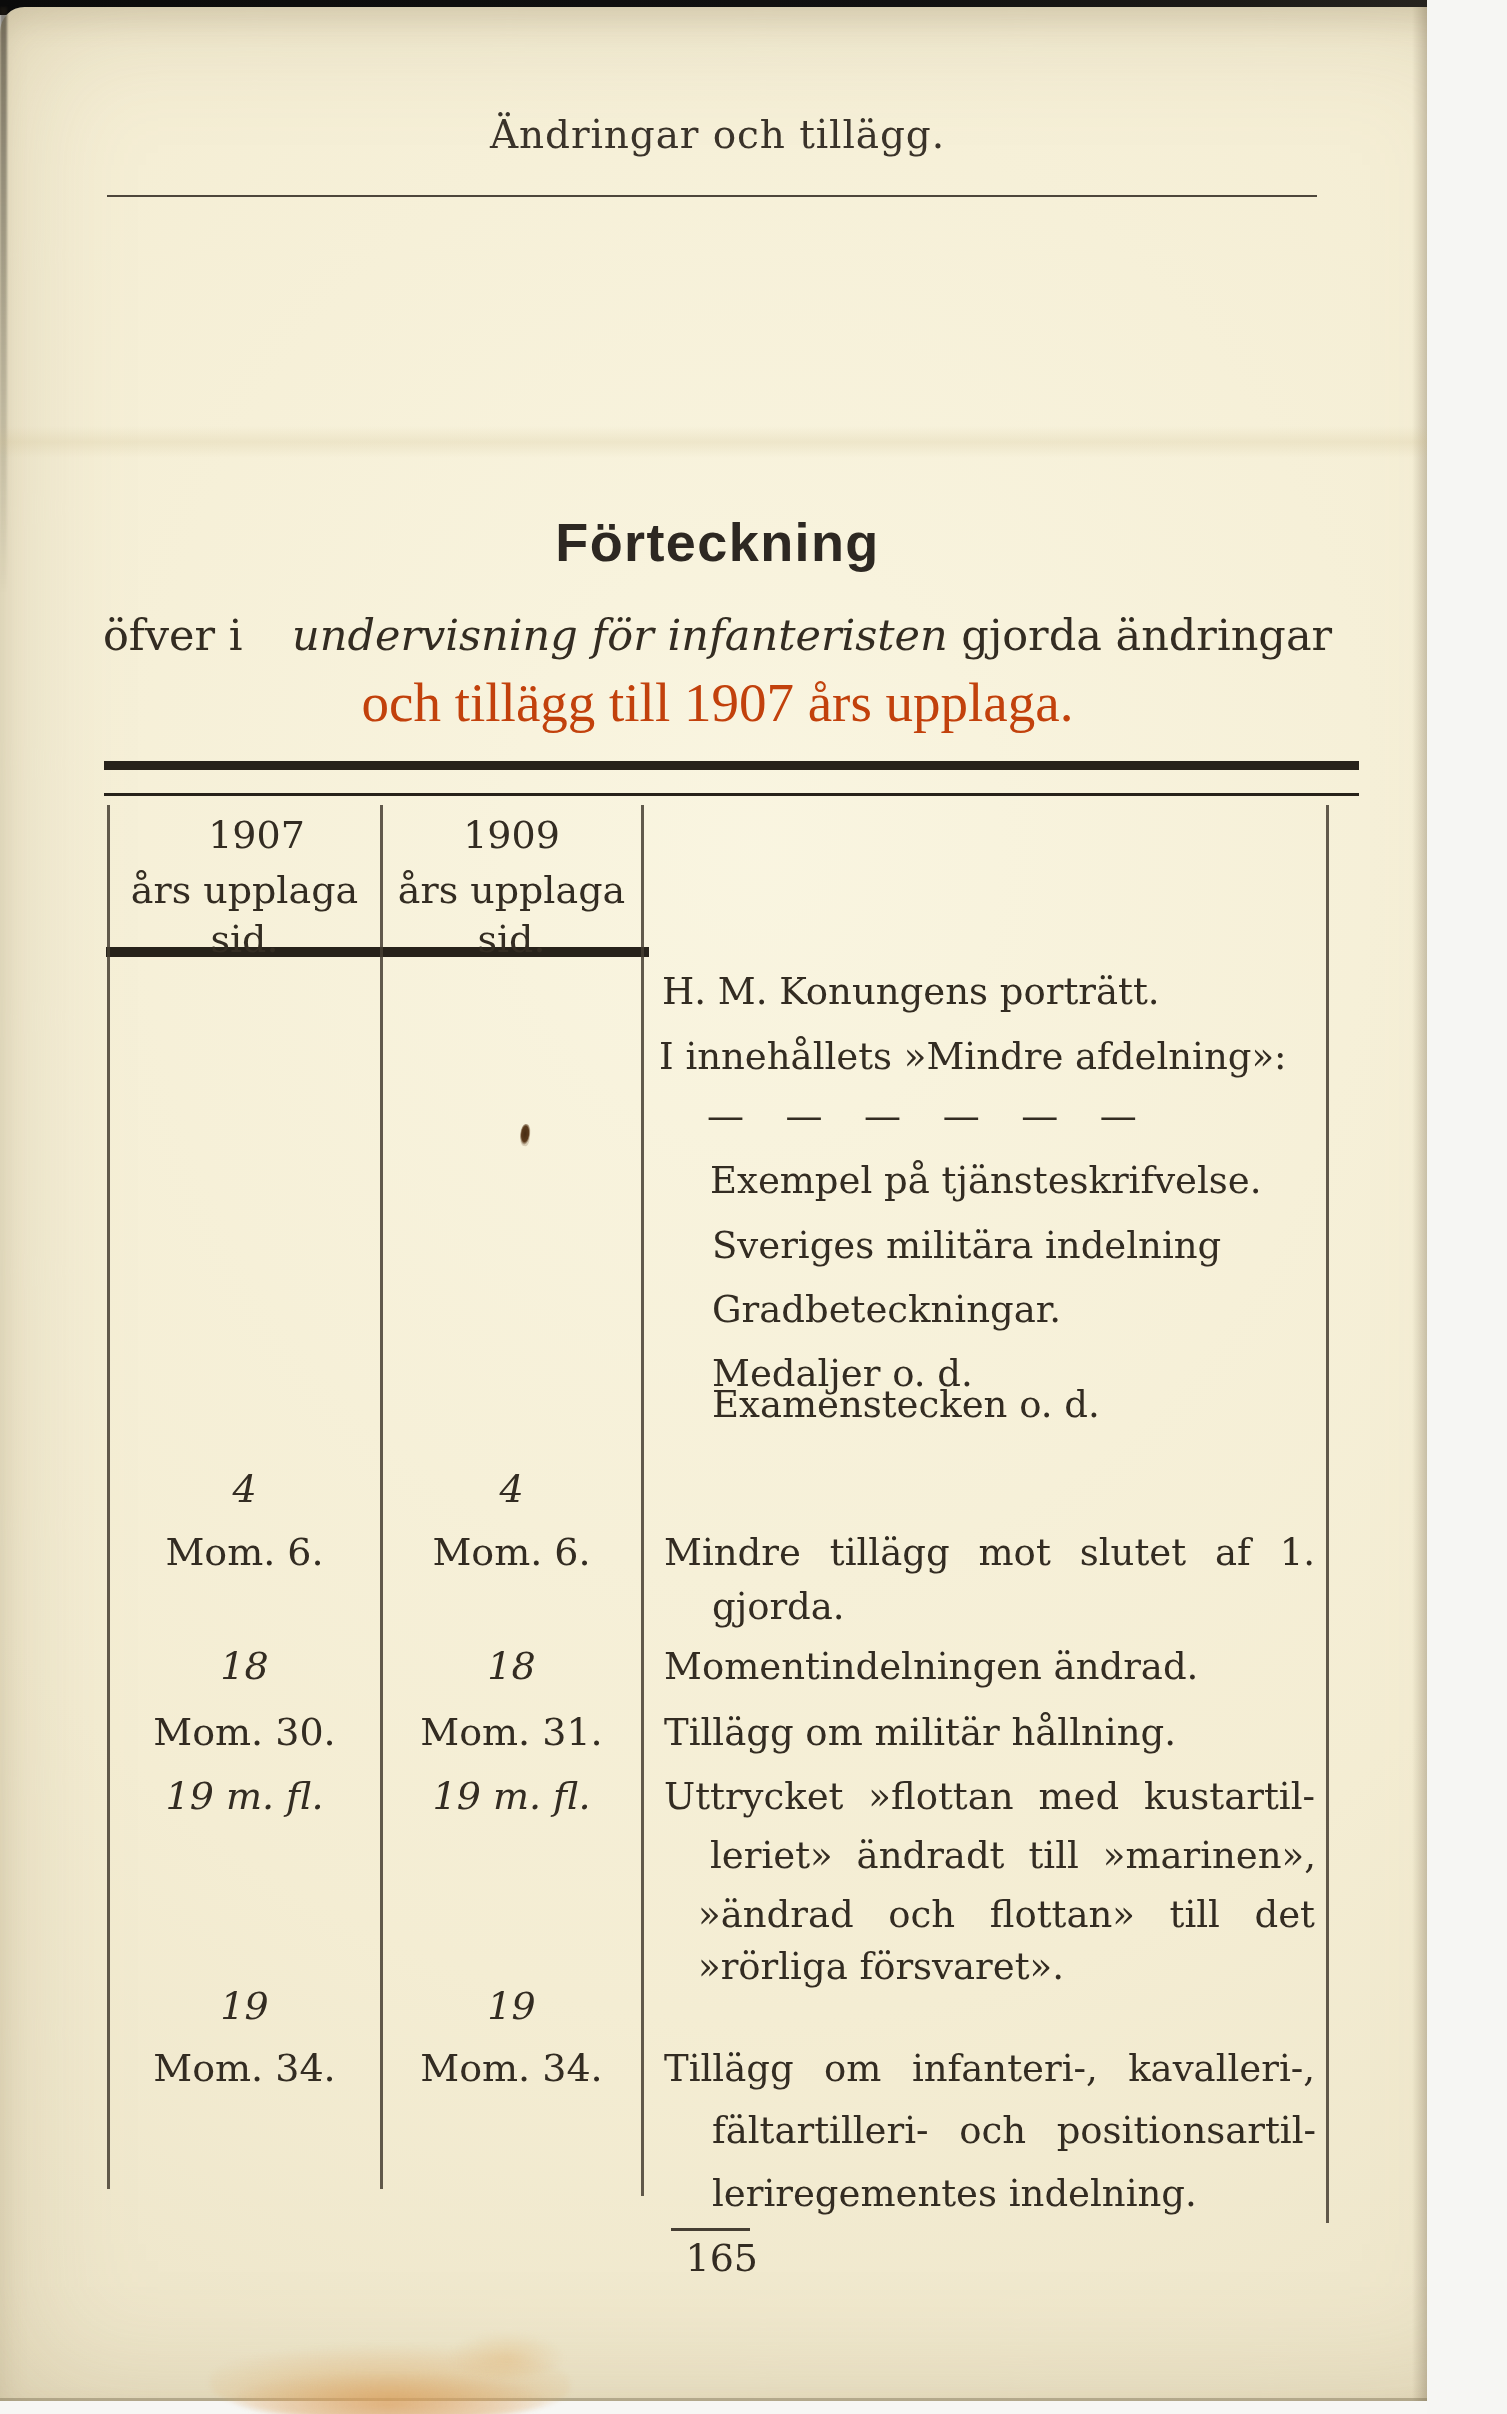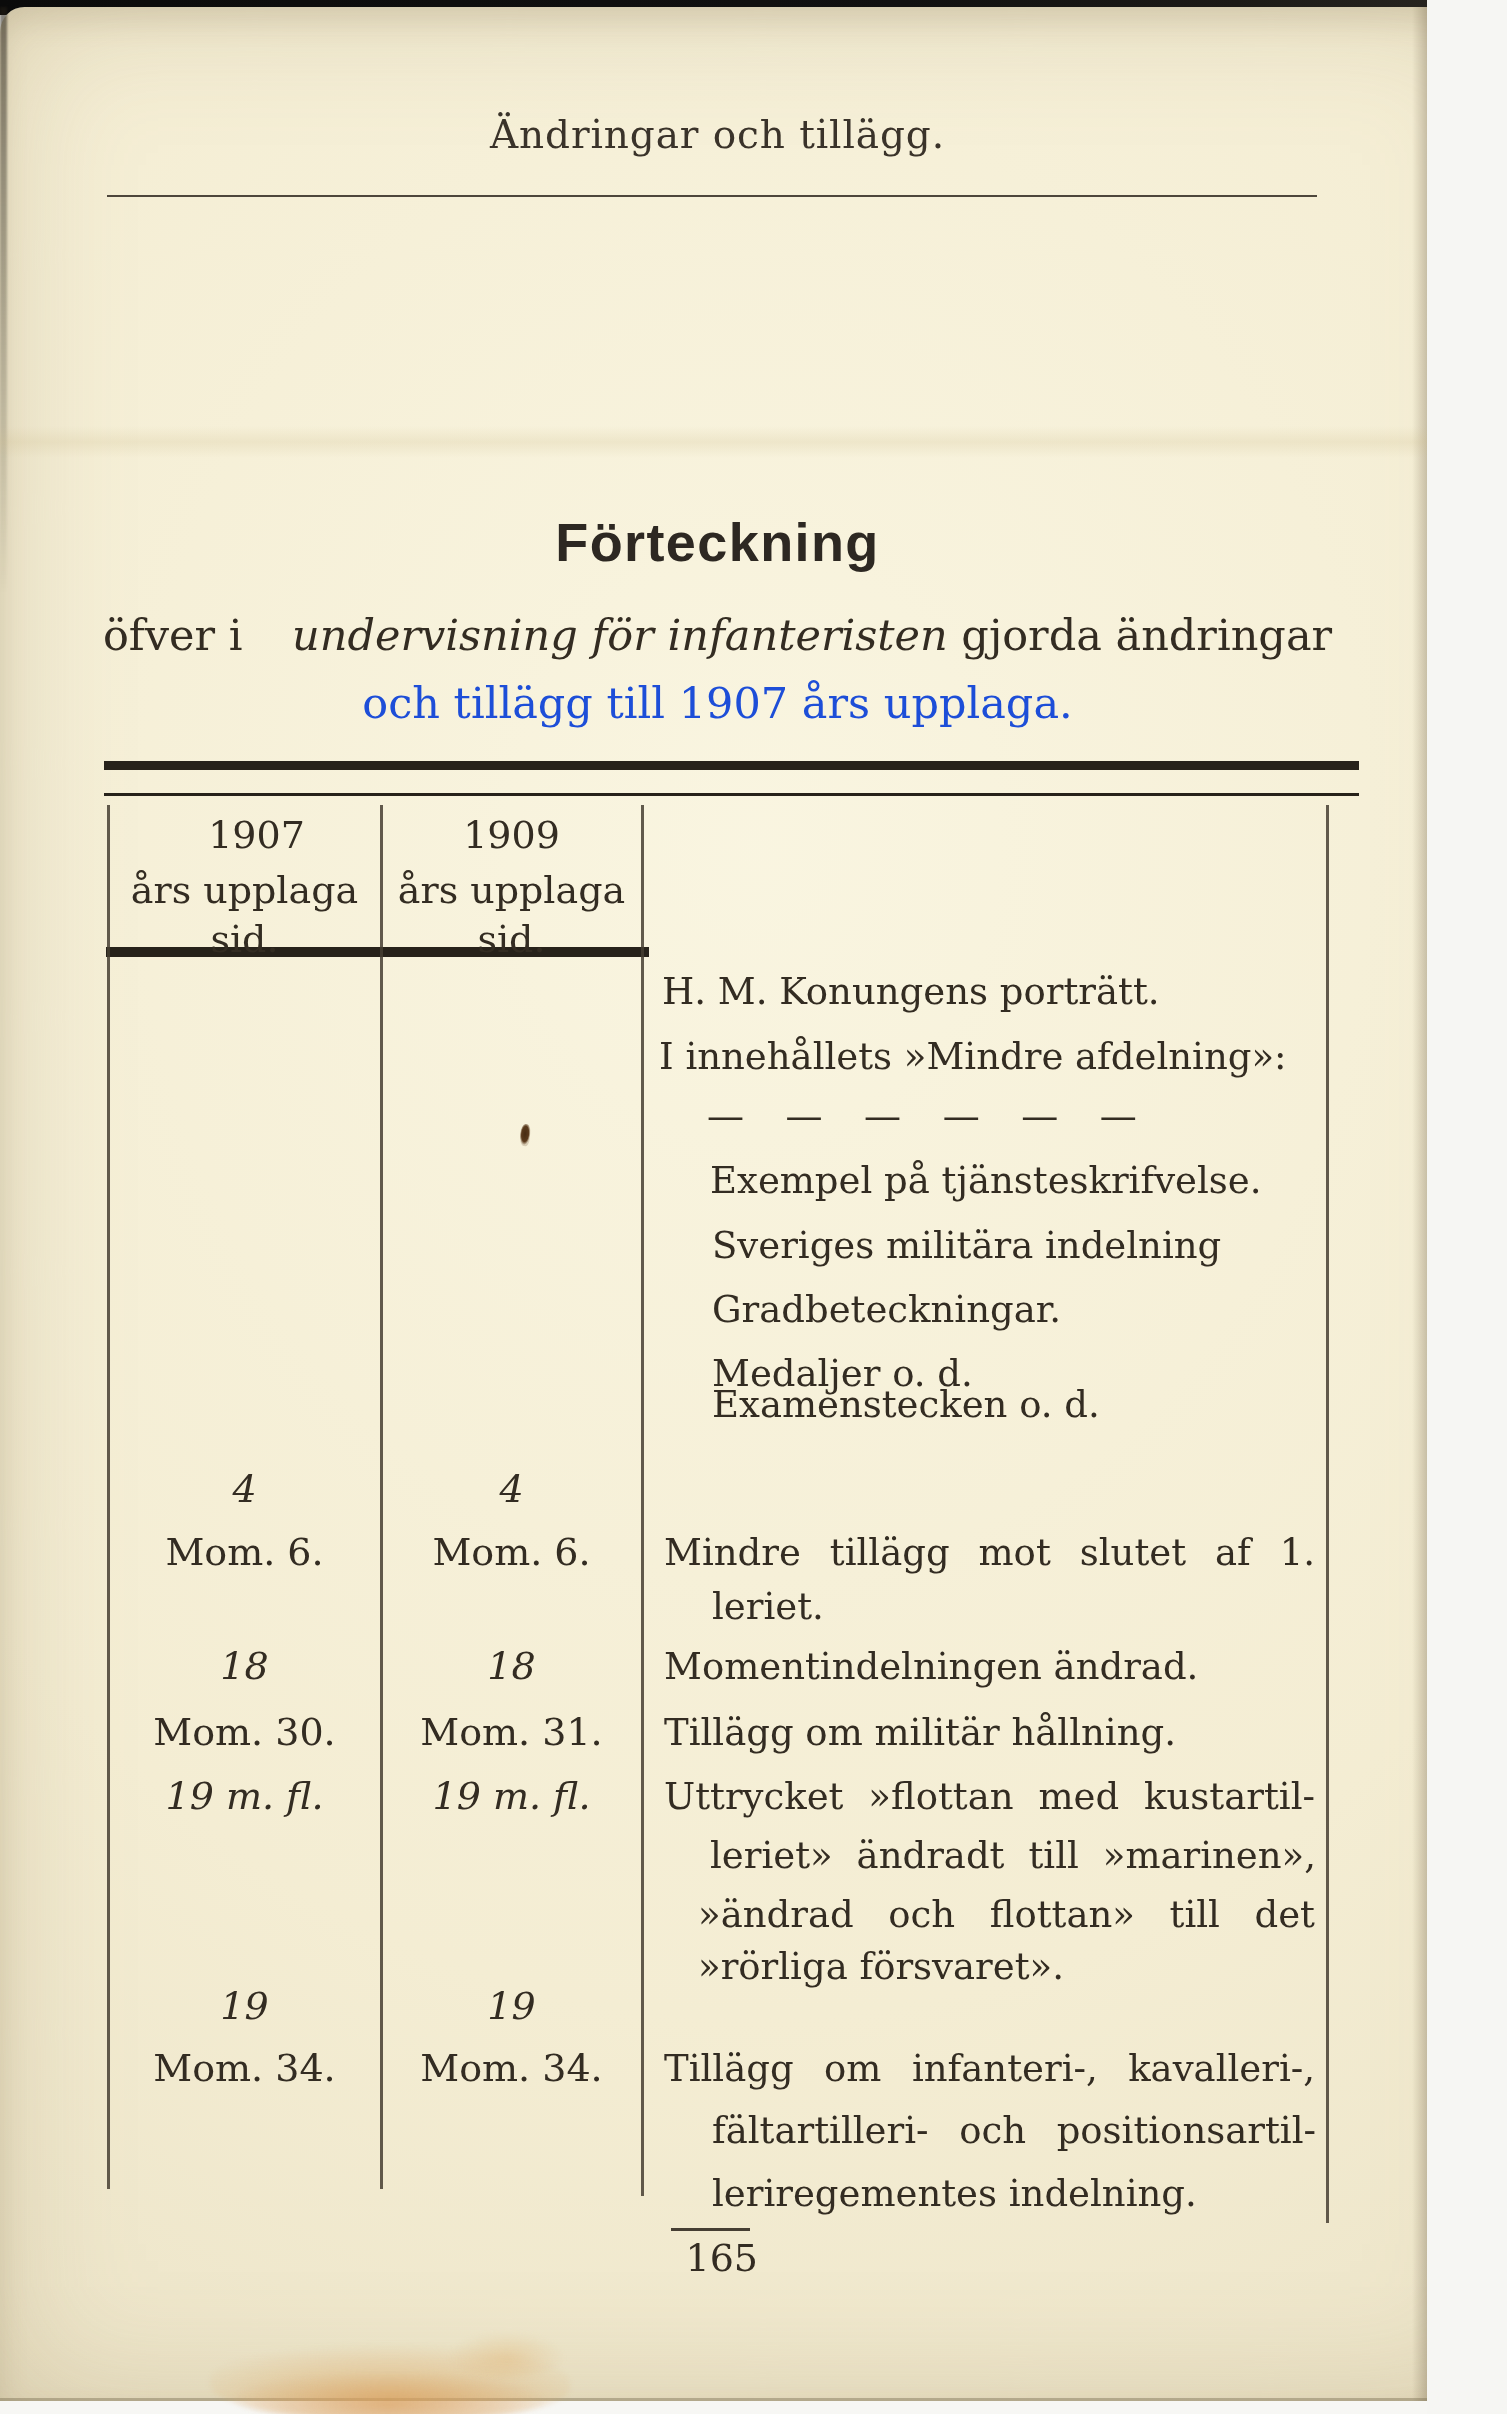--- a/index.html
+++ b/index.html
@@ -34,21 +34,21 @@
   .ink-speck{position:absolute;left:520px;top:1124px;width:9.5px;height:22px;
      background:radial-gradient(50% 50% at 50% 45%, #472c13 0%, #5a3a1c 70%, rgba(90,58,28,0.2) 100%);
      border-radius:55% 45% 40% 60%;transform:rotate(6deg);}
   
   .ctr{position:absolute;left:0;width:1435px;text-align:center;white-space:nowrap;}
   .running-header{top:112px;font-size:39px;letter-spacing:0.9px;color:#3a332a;}
   .hr-top{position:absolute;left:107px;top:195px;width:1210px;height:1.9px;background:#4d463b;}
   .doc-title{top:511px;font-family:"Liberation Sans",sans-serif;font-weight:bold;
      font-size:54px;letter-spacing:1.4px;color:#2d2822;}
   .subtitle{top:604px;font-size:43px;height:62px;line-height:62px;color:#332c22;}
-  .subtitle2{top:672px;font-size:43px;height:62px;line-height:62px;color:#1d4ed8;}
+  .subtitle2{top:672px;font-size:55px;height:62px;line-height:62px;color:#c2410c;font-family:Liberation Serif, serif;}
   .it{font-style:italic;margin-left:36px;}
   
   .rule{position:absolute;background:#27221a;}
   .v{position:absolute;width:2.8px;background:rgba(70,62,50,0.85);}
   
   .hc{position:absolute;height:51px;line-height:51px;font-size:38px;text-align:center;white-space:nowrap;}
   .cell{position:absolute;height:49px;line-height:49px;font-size:38px;text-align:center;white-space:nowrap;}
   .num{font-style:italic;}
   .line{position:absolute;height:49px;line-height:49px;font-size:37px;white-space:nowrap;color:#332c22;}
   .jl{white-space:normal;text-align:justify;text-align-last:justify;}
@@ -104,21 +104,21 @@
   <div class="line" style="left:712px;top:1285px">Gradbeteckningar.</div>
   <div class="line" style="left:712px;top:1349px">Medaljer o. d.</div>
   <div class="line" style="left:712px;top:1380px">Examenstecken o. d.</div>
 
   <div class="cell num" style="left:108px;top:1465px;width:273px">4</div>
   <div class="cell num" style="left:381px;top:1465px;width:261px">4</div>
 
   <div class="cell" style="left:108px;top:1528px;width:273px">Mom. 6.</div>
   <div class="cell" style="left:381px;top:1528px;width:261px">Mom. 6.</div>
   <div class="line jl" style="left:664px;top:1528px;width:651px">Mindre tillägg mot slutet af 1.</div>
-  <div class="line" style="left:712px;top:1582px">leriet.</div>
+  <div class="line" style="left:712px;top:1582px">gjorda.</div>
 
   <div class="cell num" style="left:108px;top:1642px;width:273px">18</div>
   <div class="cell num" style="left:381px;top:1642px;width:261px">18</div>
   <div class="line" style="left:664px;top:1642px">Momentindelningen ändrad.</div>
 
   <div class="cell" style="left:108px;top:1708px;width:273px">Mom. 30.</div>
   <div class="cell" style="left:381px;top:1708px;width:261px">Mom. 31.</div>
   <div class="line" style="left:664px;top:1708px">Tillägg om militär hållning.</div>
 
   <div class="cell num" style="left:108px;top:1772px;width:273px">19 m. fl.</div>

